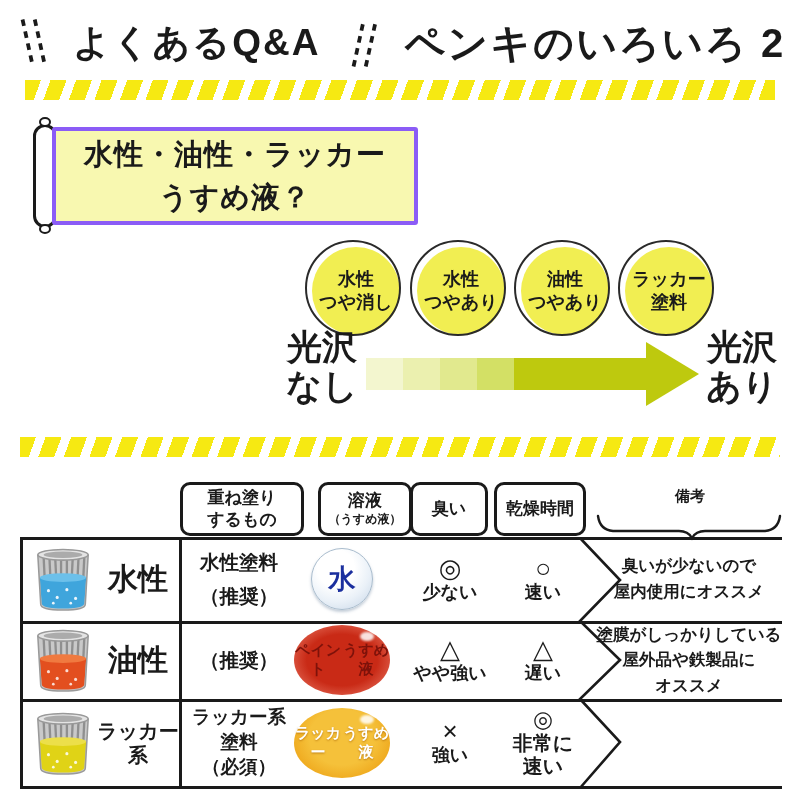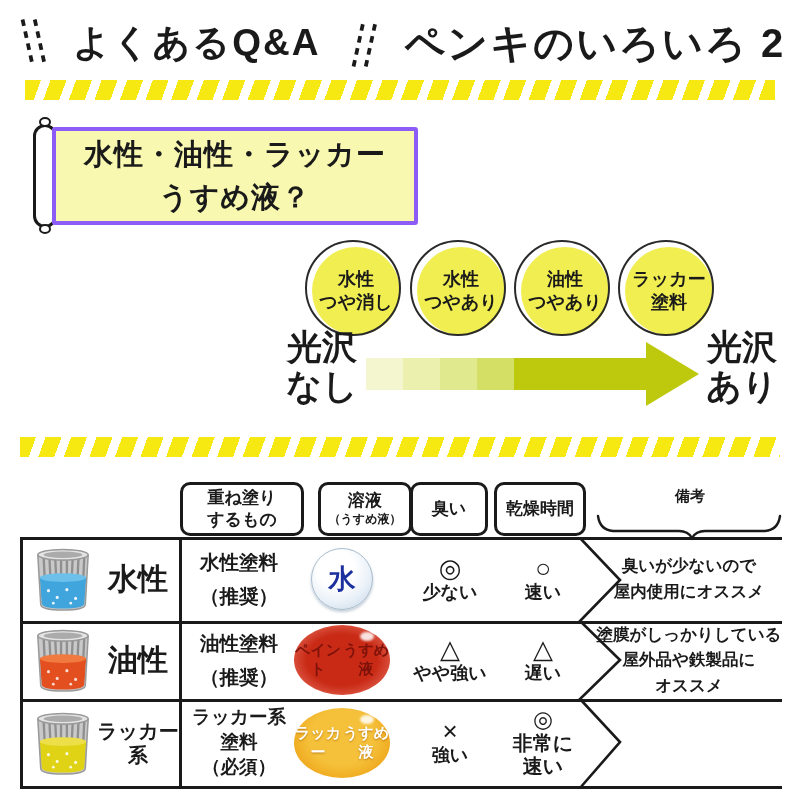--- a/index.html
+++ b/index.html
@@ -270,21 +270,20 @@
         <ellipse cx="32" cy="11" rx="26" ry="5.5" fill="#e4e4e4" stroke="#999" stroke-width="1.6"></ellipse>
         <ellipse cx="32" cy="11" rx="20" ry="3.4" fill="#ababab"></ellipse>
         <path d="M6,11 L9,62 Q9,68 32,68 Q55,68 55,62 L58,11" fill="none" stroke="#9a9a9a" stroke-width="1.6"></path>
       </svg>
     </div>
     <div class="col name">
       <div>油性</div>
       <div></div>
     </div>
     <div class="col recoat">
-      <div>油性塗料</div>
       <div>（推奨）</div>
       <div></div>
     </div>
     <div class="col solvent">
       <div class="blob red">
         <div>ペイント</div>
         <div>うすめ液</div>
       </div>
     </div>
     <div class="col rating smell">

